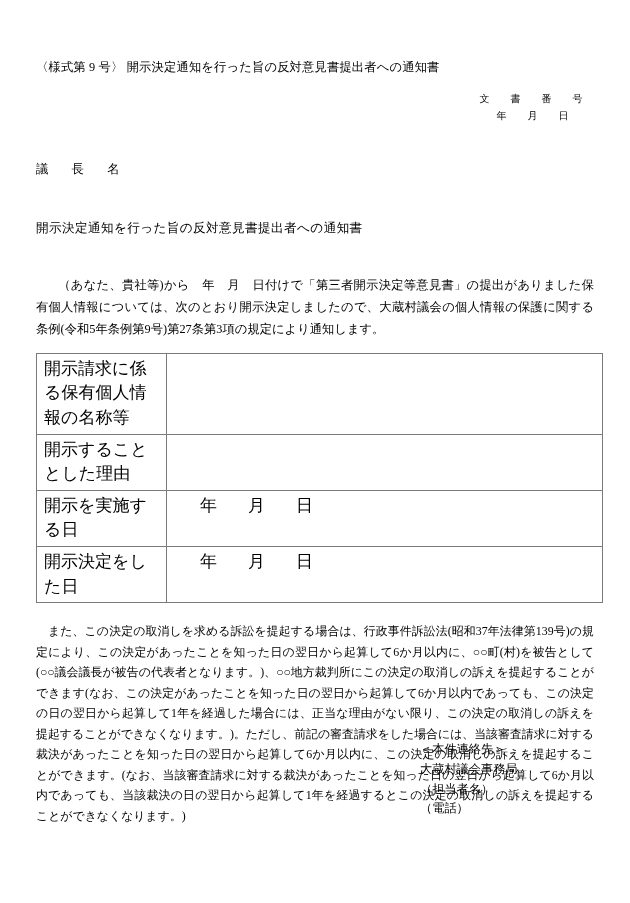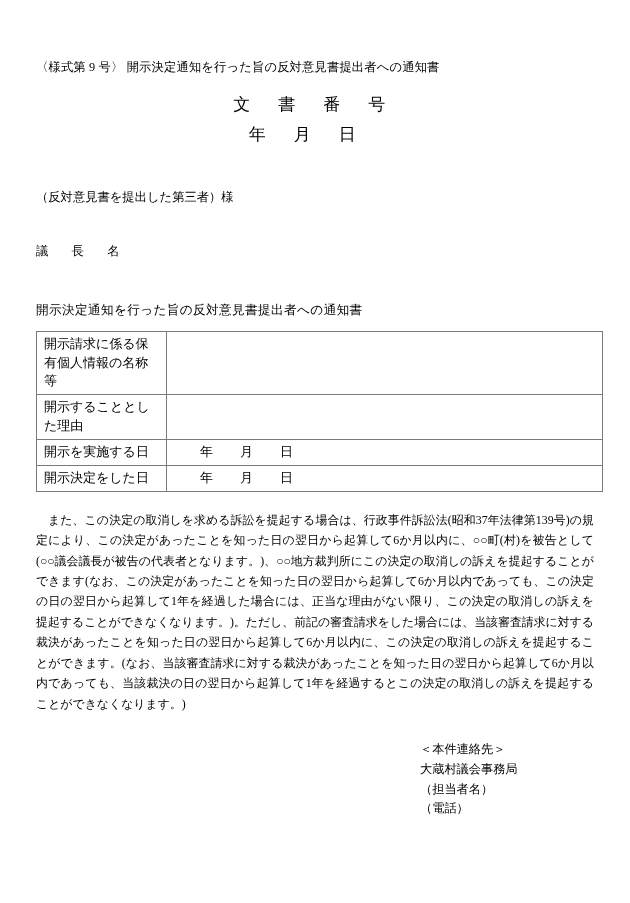--- a/index.html
+++ b/index.html
@@ -31,22 +31,22 @@
   
   .form-title {
     font-size: 12.3px;
     line-height: 1.3;
     letter-spacing: 0.15px;
     margin-top: 60px;
     white-space: nowrap;
   }
   .doc-meta {
     margin-top: 14px;
-    text-align: center;
-    font-size: 17px;
+    text-align: right;
+    font-size: 10px;
     line-height: 1.75;
   }
   .doc-meta .line {
     display: block;
   }
   .spaced {
     letter-spacing: 5.5px;
     padding-right: 5.5px;
   }
   .meta-number {
@@ -87,21 +87,21 @@
     display: inline-block;
     width: 22px;
   }
 
   
   table.notice-table {
     margin-top: 12px;
     border-collapse: collapse;
     width: 540px;
     table-layout: fixed;
-    font-size: 13px;
+    font-size: 17px;
     border-radius: 14px;
   }
   table.notice-table td {
     border: 1px solid #7a7a7a;
     padding: 3px 5px 3px 7px;
     vertical-align: top;
     line-height: 1.45;
   }
   td.label-cell {
     width: 117px;
@@ -155,26 +155,28 @@
 <div class="page">
   <div class="sheet">
 
     <div class="form-title">〈様式第 9 号〉 開示決定通知を行った旨の反対意見書提出者への通知書</div>
 
     <div class="doc-meta">
       <span class="line meta-number spaced">文　書　番　号</span>
       <span class="line meta-date spaced">年　月　日</span>
     </div>
 
-    <div class="addressee">（反対意見書を提出した第三者）様</div>
 
     <div class="signature spaced">議　長　名</div>
 
     <div class="doc-heading">開示決定通知を行った旨の反対意見書提出者への通知書</div>
 
+    <div class="body-para">
+      <span class="indent"></span><span>（あなた、貴社等)から　年　月　日付けで「第三者開示決定等意見書」の提出がありました保有個人情報については、次のとおり開示決定しましたので、大蔵村議会の個人情報の保護に関する条例(令和5年条例第9号)第27条第3項の規定により通知します。</span>
+    </div>
 
     <table class="notice-table">
       <tbody>
         <tr class="tall-row">
           <td class="label-cell">
             <span>開示請求に係る保有個人情報の名称等</span>
           </td>
           <td class="value-cell"></td>
         </tr>
         <tr class="tall-row">

